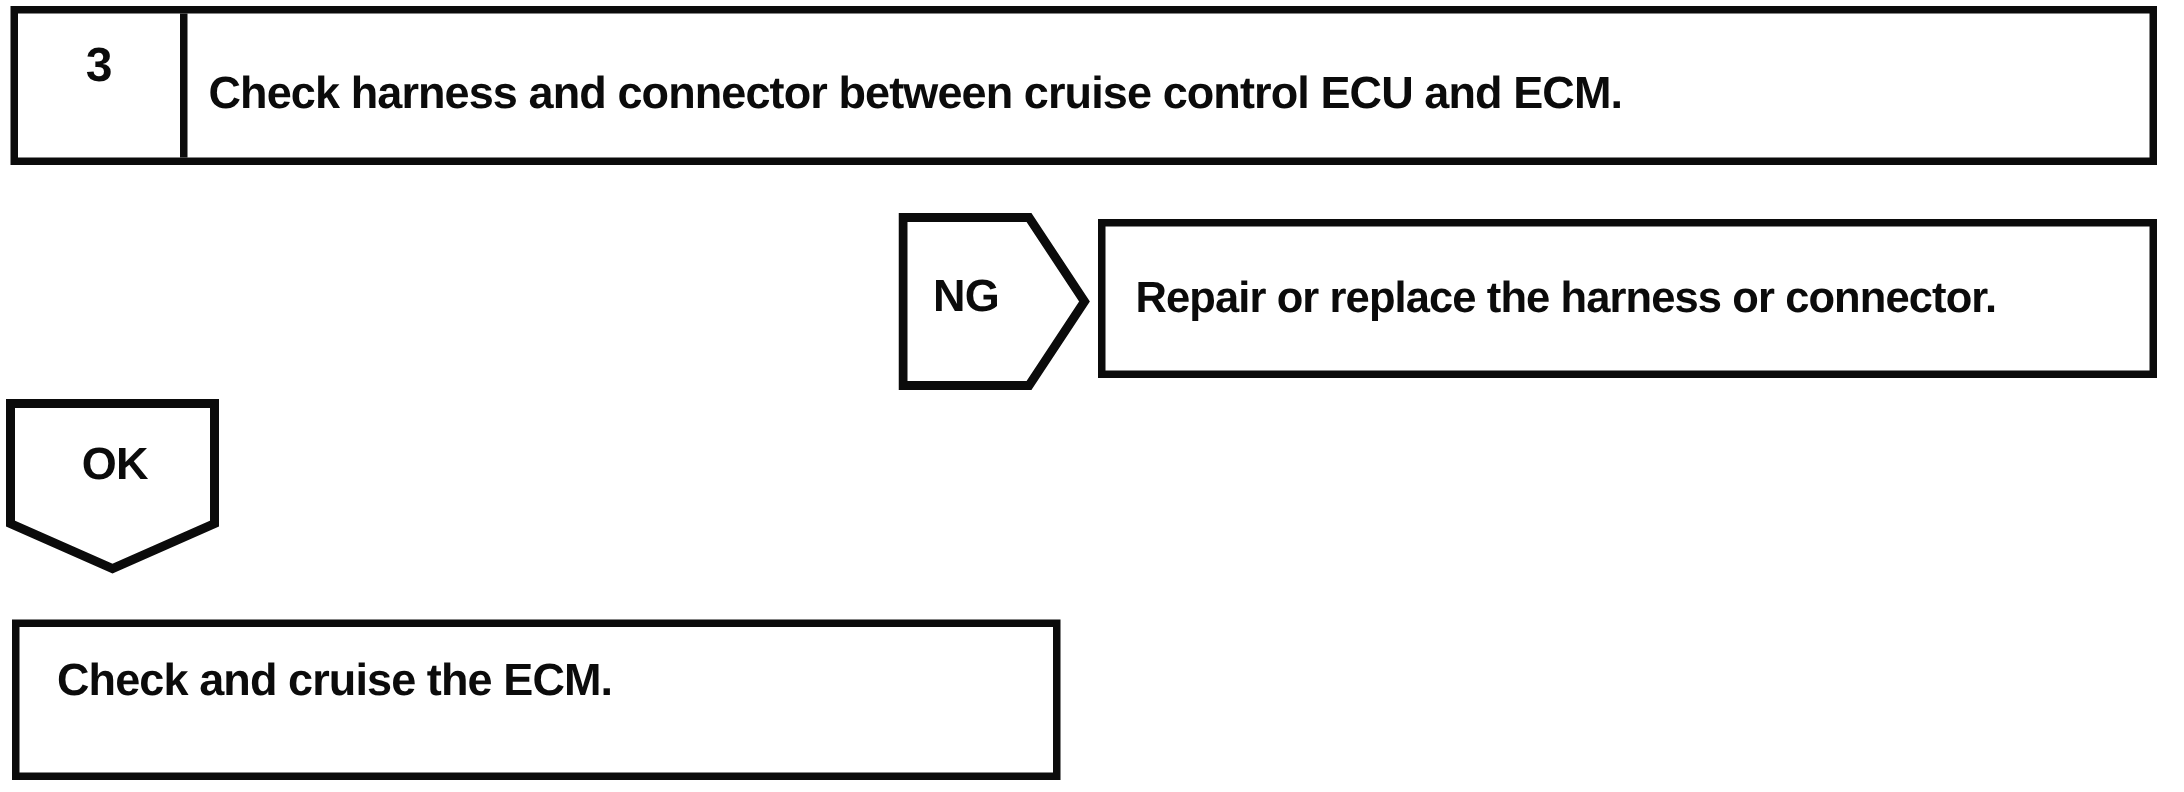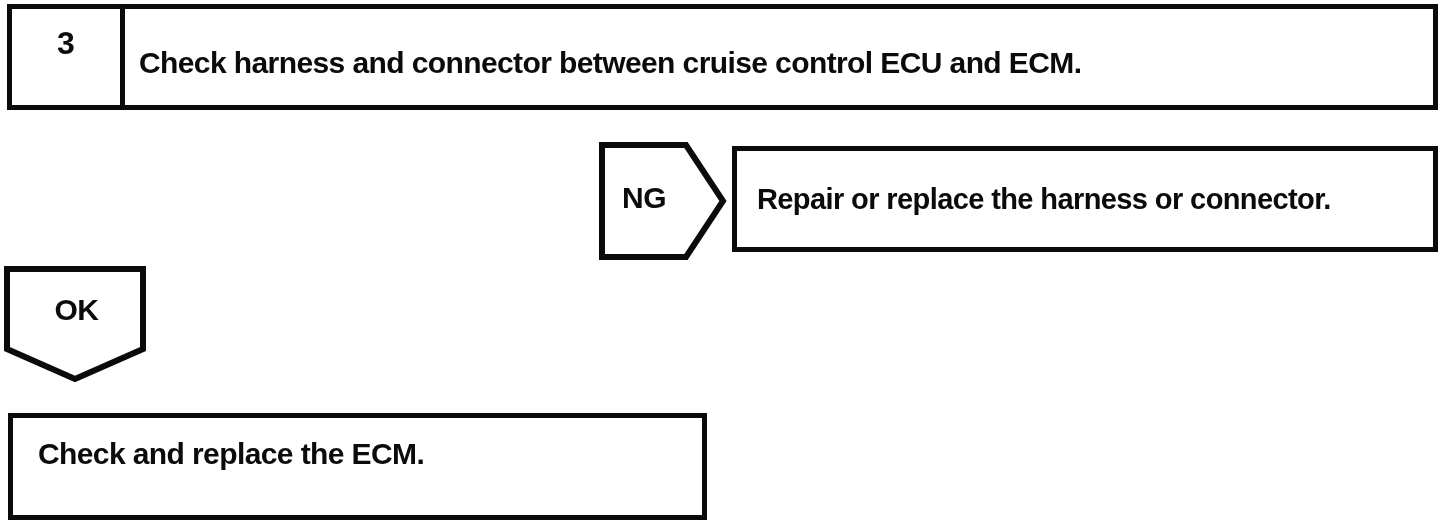--- a/index.html
+++ b/index.html
@@ -120,16 +120,16 @@
   </div>
 
   <div class="connector ok-connector">
     <svg width="145" height="118" viewBox="0 0 145 118">
       <polygon points="3,3 139,3 139,83 71,113 3,83" fill="#ffffff" stroke="#0b0b0b" stroke-width="6" stroke-linejoin="miter"></polygon>
     </svg>
     <div class="conn-label">OK</div>
   </div>
 
   <div class="result-box ok-result">
-    <span>Check and replace the ECM.</span>
+    <span>Check and cruise the ECM.</span>
   </div>
 
 </div>
 
 </body></html>

